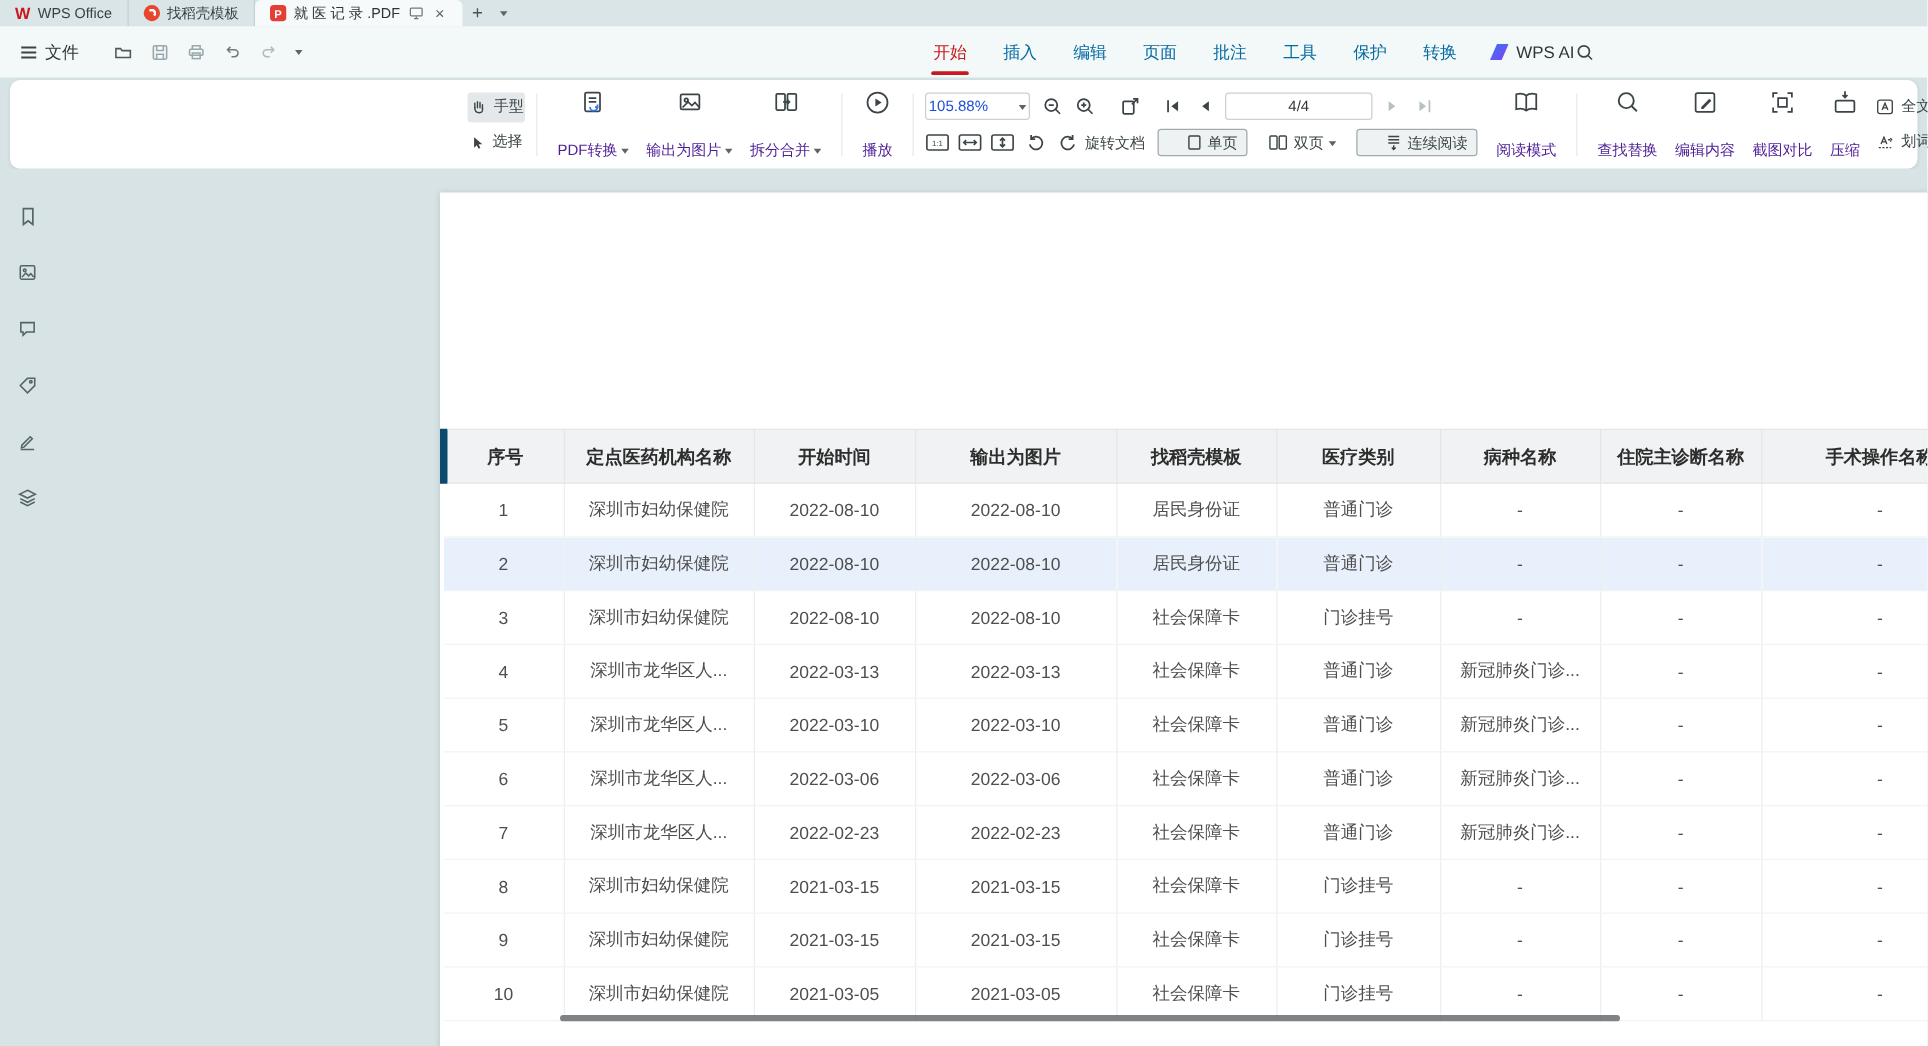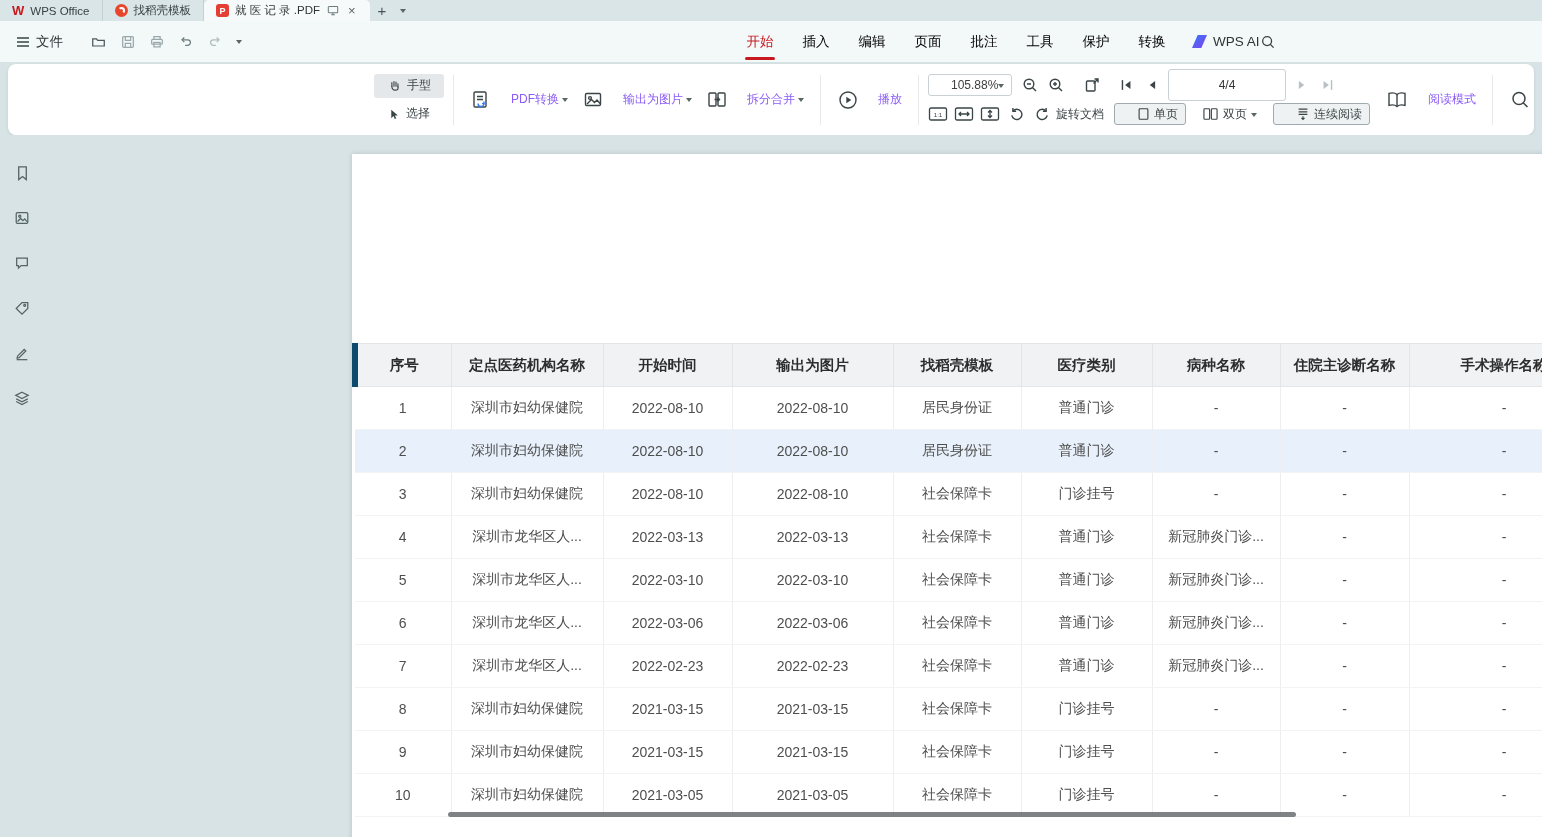--- a/index.html
+++ b/index.html
@@ -28,50 +28,50 @@
 
   
   .menubar { position:absolute; top:21px; left:0; right:0; height:41px;
     background:var(--menubar-bg,#f3f8f9); }
   .menu-left { position:absolute; left:10px; top:0; height:41px; display:flex; align-items:center; gap:13px; }
   .file-menu { display:flex; align-items:center; gap:6px; font-size:13.5px; color:#2f3538; padding:4px 6px; border-radius:4px; }
   .qat { display:flex; align-items:center; gap:13px; margin-left:8px; }
   .ic { display:inline-flex; align-items:center; justify-content:center; }
   .ic svg { display:block; }
   .menu-tabs { position:absolute; left:732px; top:0; height:41px; display:flex; }
-  .menu-tab { position:relative; padding:0 14.5px; line-height:41px; font-size:13.5px; color:#000000; cursor:default; }
+  .menu-tab { position:relative; padding:0 14.5px; line-height:41px; font-size:13.5px; color:#0369a1; cursor:default; }
   .menu-tab.active { color:var(--accent-red,#c7191f); }
   .menu-tab.active::after { content:""; position:absolute; left:50%; transform:translateX(-50%);
     bottom:2px; width:30px; height:3px; border-radius:2px; background:var(--accent-red,#c7191f); }
   .menu-right { position:absolute; left:1192px; top:0; height:41px; display:flex; align-items:center; }
   .wps-ai { display:flex; align-items:center; gap:6px; font-size:13.5px; color:#2f3538; }
   .ai-logo { width:15px; height:13px; background:linear-gradient(135deg,#2f7bf5,#8a3df2);
     clip-path:polygon(0 100%,38% 0,100% 0,62% 100%); }
 
   
   .ribbon { position:absolute; left:8px; right:8px; top:64px; height:71px;
     background:var(--card-bg,#ffffff); border-radius:8px; box-shadow:0 1px 3px rgba(40,60,65,.12);
     display:flex; align-items:center; padding-left:366px; }
   .ribbon * { flex-shrink:0; }
   .rstack { display:flex; flex-direction:column; gap:4px; }
-  .tool-sm { display:flex; align-items:center; gap:5px; height:24px; padding:0 13px;
+  .tool-sm { display:flex; align-items:center; gap:5px; height:24px; padding:0 1px;
     font-size:12px; color:#3b4446; background:transparent; border:none; border-radius:3px; cursor:default; }
   .tool-sm.selected { background:#e4e8ea; }
-  .tool-lg { display:flex; flex-direction:row; align-items:center; justify-content:center; gap:19px;
-    height:62px; padding:0 7px; font-size:12px; color:#8b5cf6; background:transparent; border:none; border-radius:4px; cursor:default; }
+  .tool-lg { display:flex; flex-direction:column; align-items:center; justify-content:center; gap:19px;
+    height:62px; padding:0 7px; font-size:12px; color:#4c1d95; background:transparent; border:none; border-radius:4px; cursor:default; }
   .tlabel { display:flex; align-items:center; gap:3px; }
   .vsep { width:1px; height:50px; background:#e6eaeb; margin:0 9px; }
   .cv { width:0; height:0; border:3.5px solid transparent; border-top:4.5px solid #5a6568;
     display:inline-block; margin-top:4px; }
   .zoomnav { display:flex; flex-direction:column; gap:5px; }
   .zrow { display:flex; align-items:center; height:24px; }
   .zoom-combo { width:84px; height:22px; border:1px solid #c9d1d4; border-radius:3px; background:#fff;
-    display:flex; align-items:center; justify-content:space-between; padding:0 22px; font-size:12px; color:#404040; }
+    display:flex; align-items:center; justify-content:space-between; padding:0 2px; font-size:12px; color:#1d4ed8; }
   .zicon { width:20px; height:20px; display:flex; align-items:center; justify-content:center; border-radius:3px; }
-  .page-input { width:118px; height:32px; border:1px solid #c9d1d4; border-radius:3px; background:#fff;
+  .page-input { width:118px; height:22px; border:1px solid #c9d1d4; border-radius:3px; background:#fff;
     display:flex; align-items:center; justify-content:center; font-size:12px; color:#333; }
   .ztext { font-size:12px; color:#3b4446; margin:0 10px 0 4px; }
   .mode-btn { display:flex; align-items:center; gap:4px; height:22px; padding:0 7px; font-size:12px;
     color:#3b4446; background:transparent; border:1px solid transparent; border-radius:3px; cursor:default; }
   .mode-btn.selected { border-color:#9fabae; background:#eef2f3;padding-left:22px; }
   .gap6 { margin-left:6px; } .gap8 { margin-left:8px; } .gap14 { margin-left:14px; } .gap16 { margin-left:16px; }
   .push-right { margin-left:auto; }
   .translate-stack { margin:0 6px 0 4px; }
 
   

